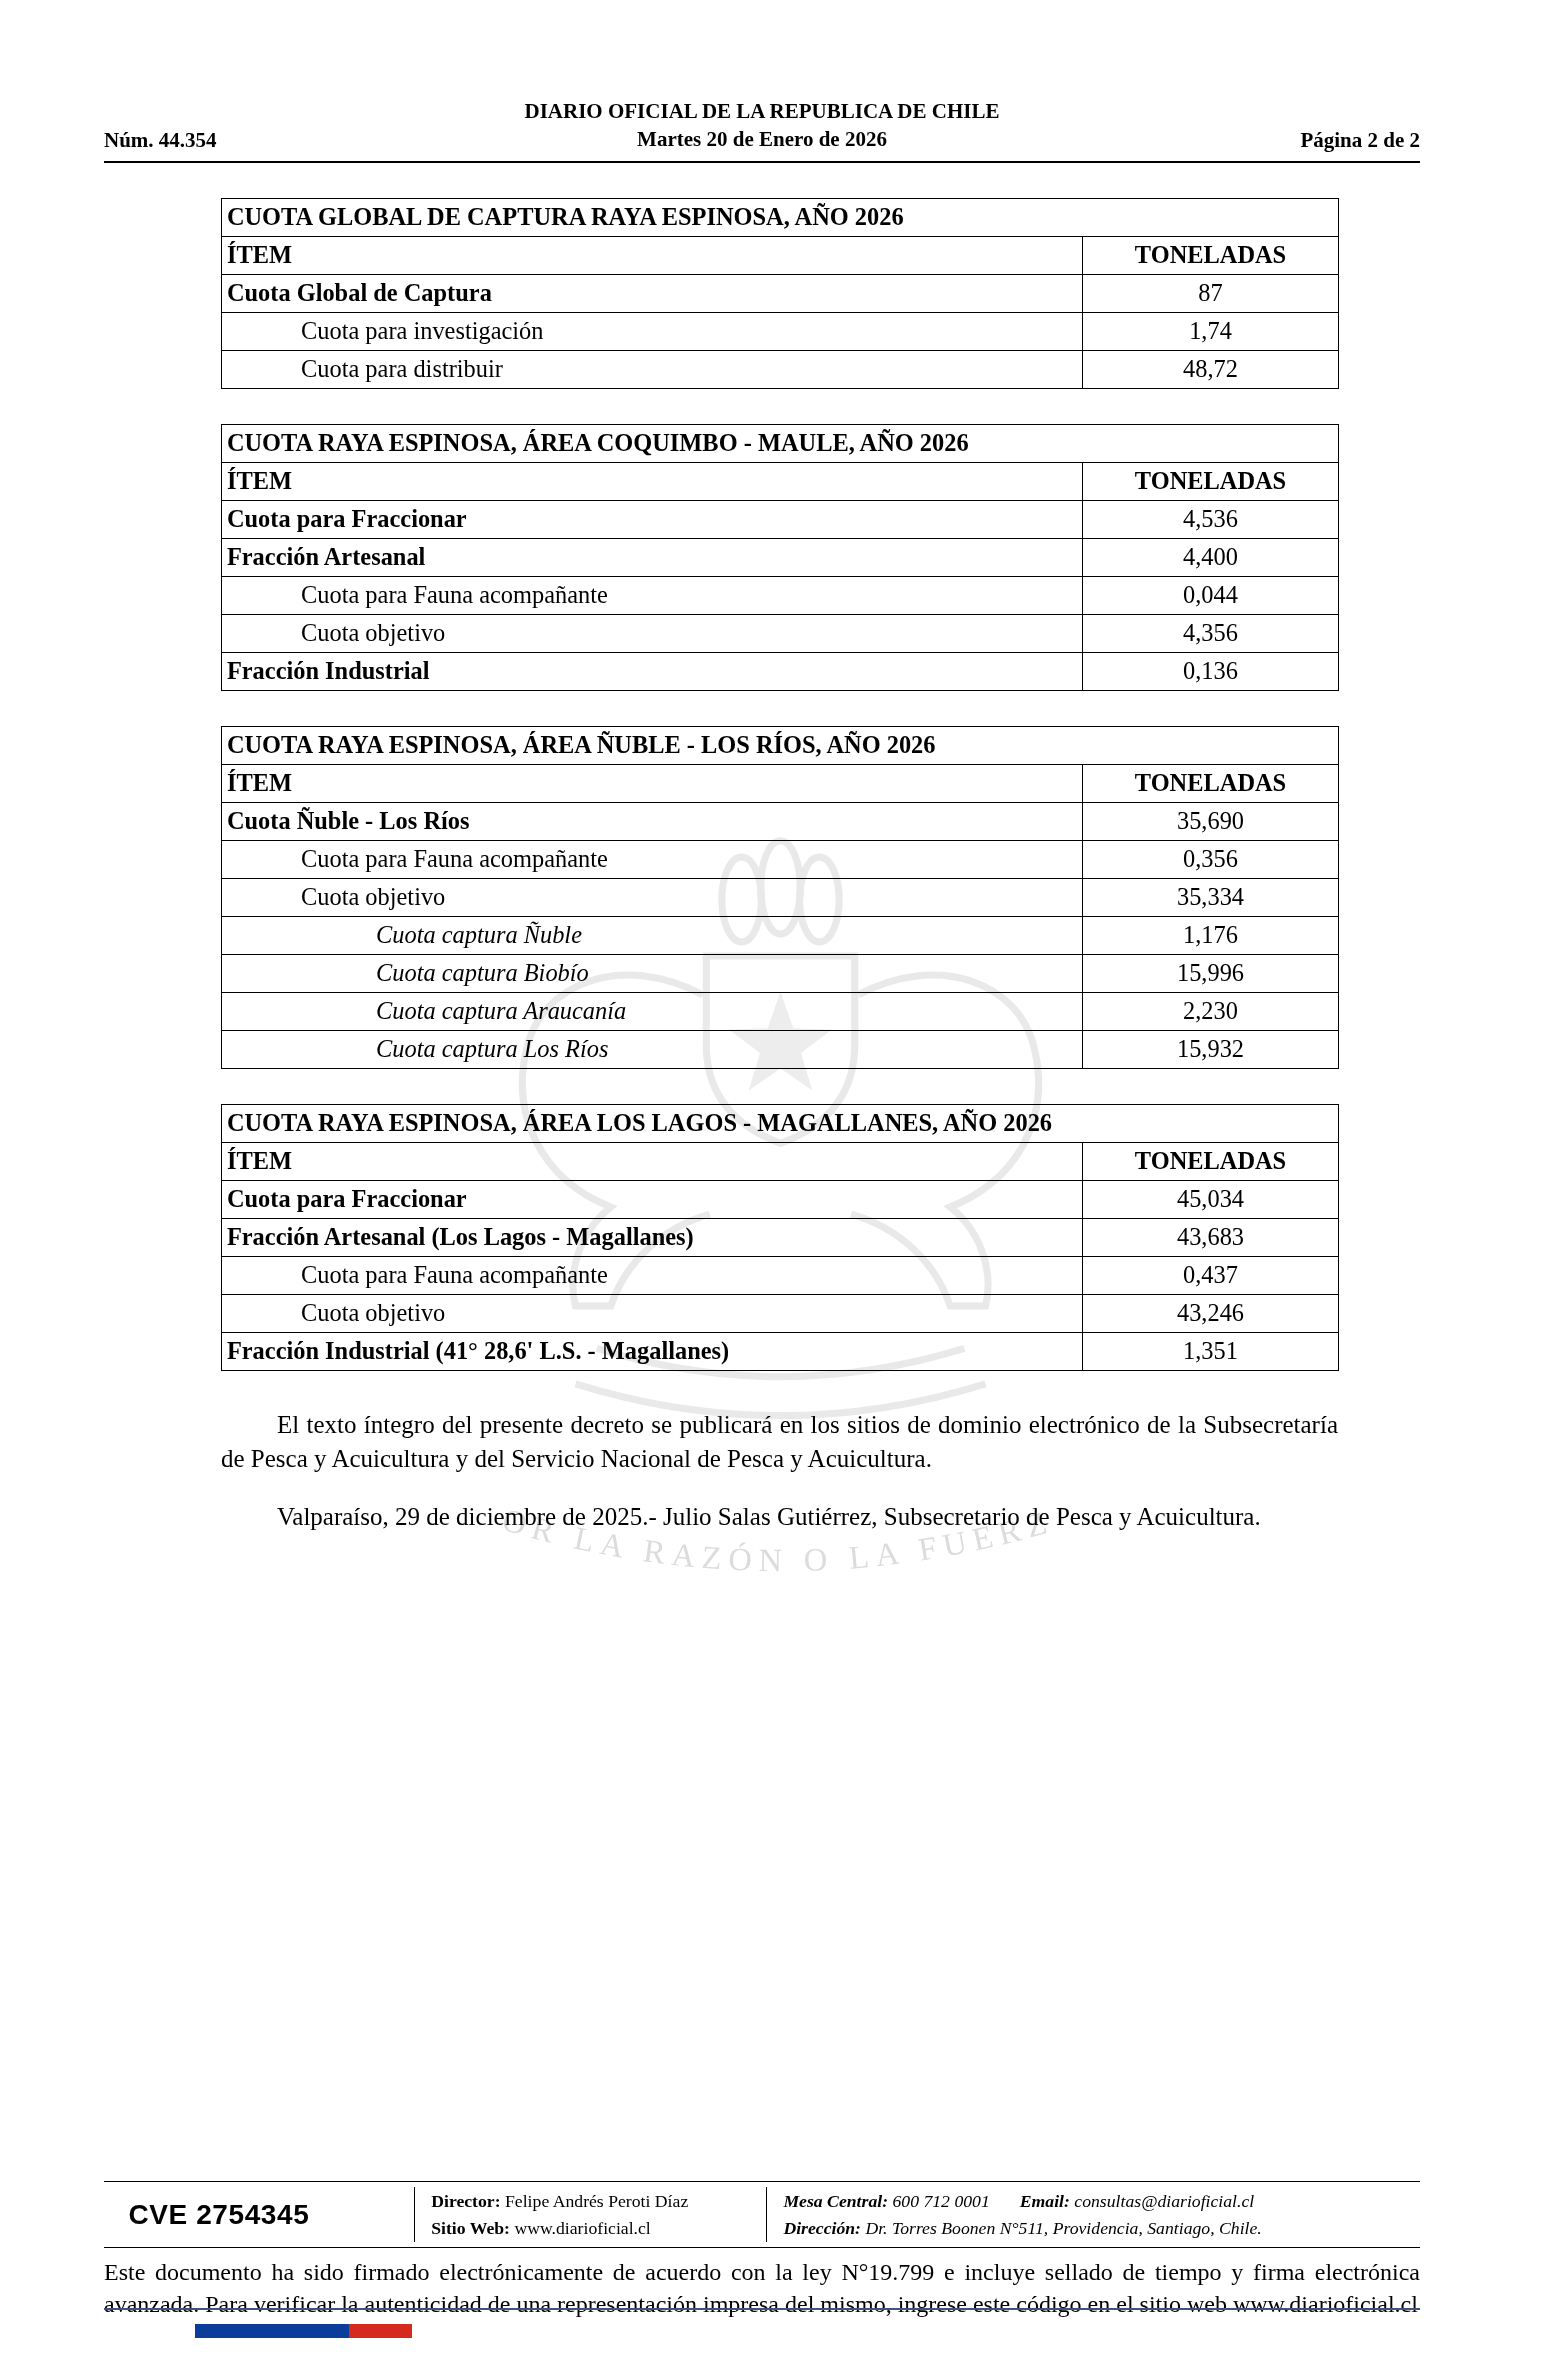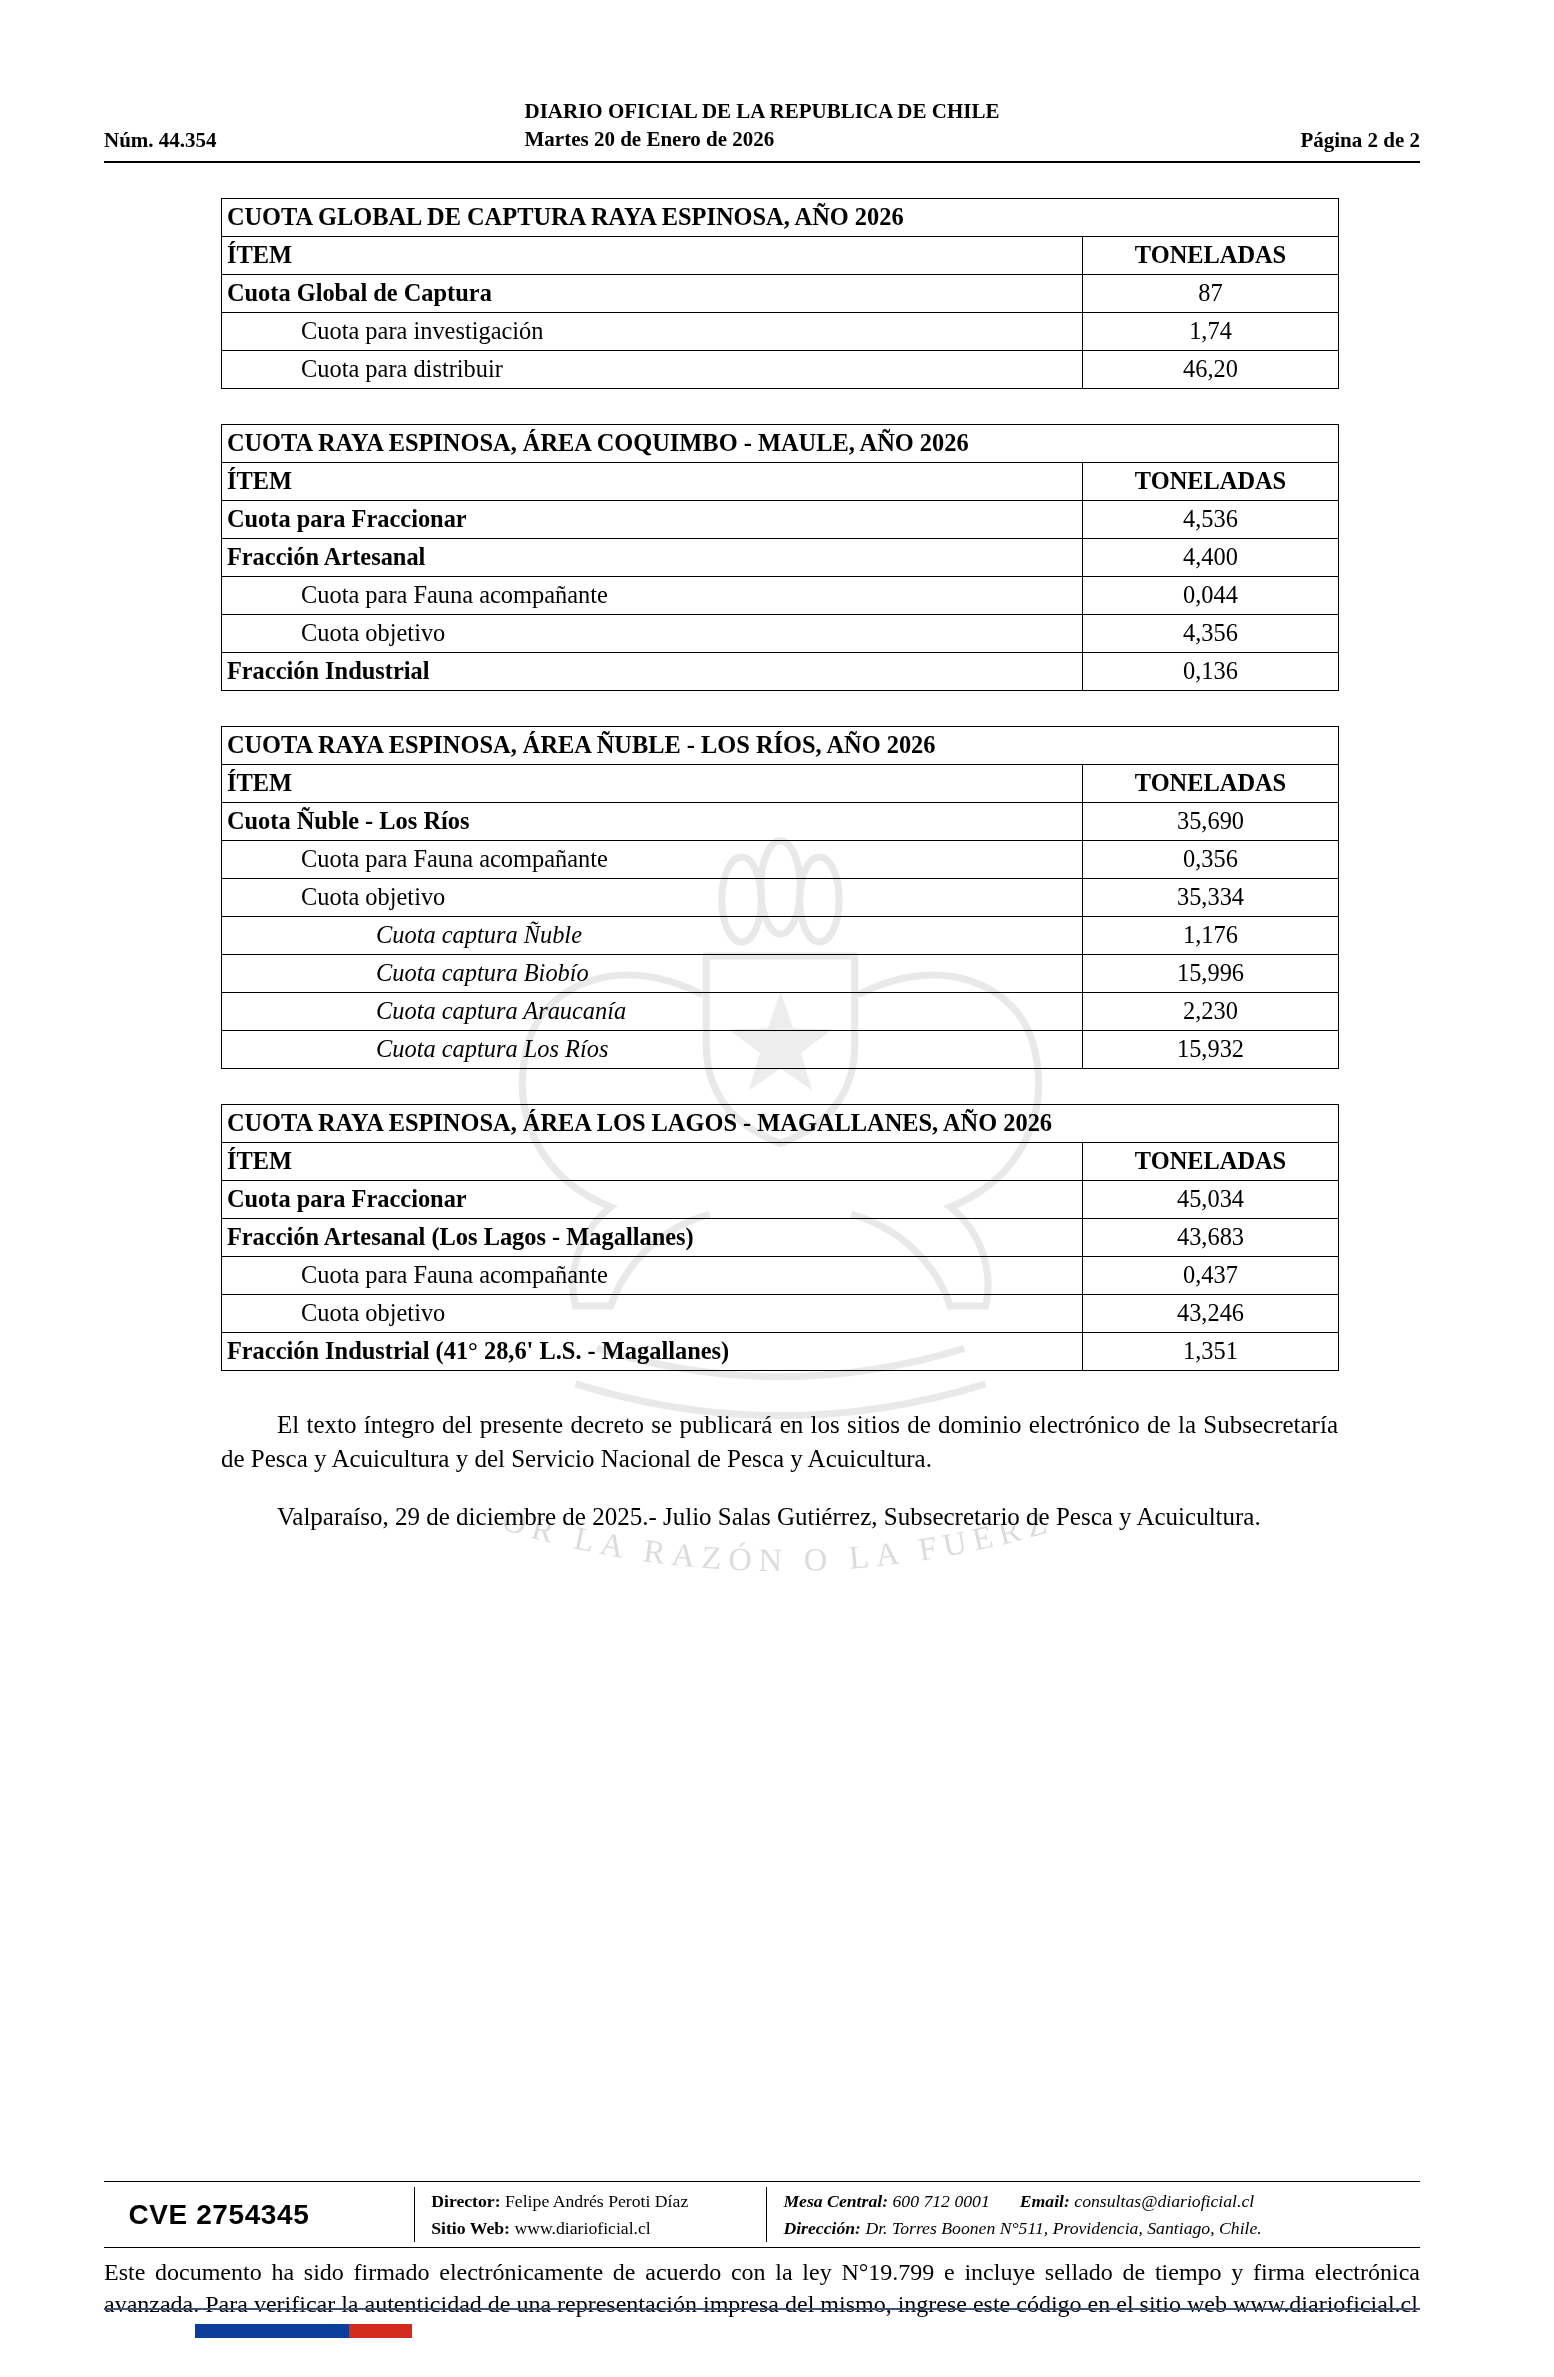--- a/index.html
+++ b/index.html
@@ -25,21 +25,21 @@
     z-index: -1;
   }
   
   .masthead {
     display: flex;
     align-items: flex-end;
     margin: 98px 134px 0 104px;
     font-weight: bold;
   }
   .mh-left  { flex: 1; font-size: 21px; text-align: left; }
-  .mh-center{ text-align: left; font-size: 21px; line-height: 1.32; }
+  .mh-center{ text-align: center; font-size: 21px; line-height: 1.32; }
   .mh-right { flex: 1; font-size: 21px; text-align: right; }
   .header-rule {
     height: 1.8px; background: #000;
     margin: 7.3px 134px 0 104px;
   }
   
   .content { margin-left: 221px; width: 1117px; }
   table.quota-table {
     border-collapse: collapse;
     table-layout: fixed;
@@ -173,21 +173,21 @@
         <tr>
           <td class="lvl0 b">Cuota Global de Captura</td>
           <td class="val">87</td>
         </tr>
         <tr>
           <td class="lvl1">Cuota para investigación</td>
           <td class="val">1,74</td>
         </tr>
         <tr>
           <td class="lvl1">Cuota para distribuir</td>
-          <td class="val">46,20</td>
+          <td class="val">48,72</td>
         </tr>
       </tbody>
     </table>
 
     <table class="quota-table">
       <colgroup>
           <col class="col-item">
           <col class="col-tons">
         </colgroup>
       <tbody>

